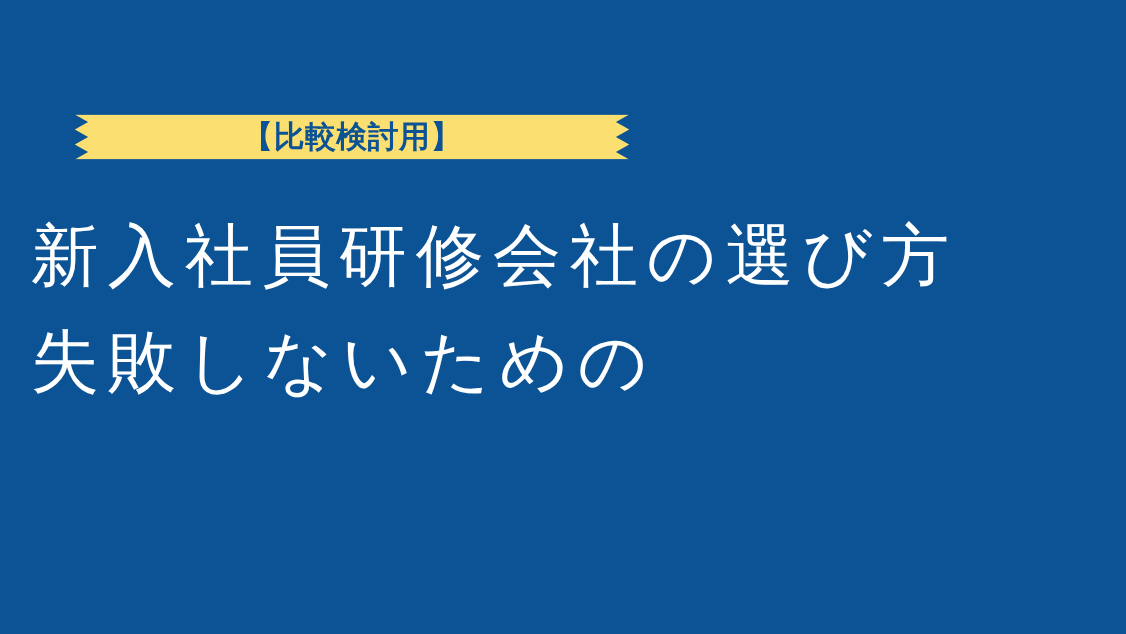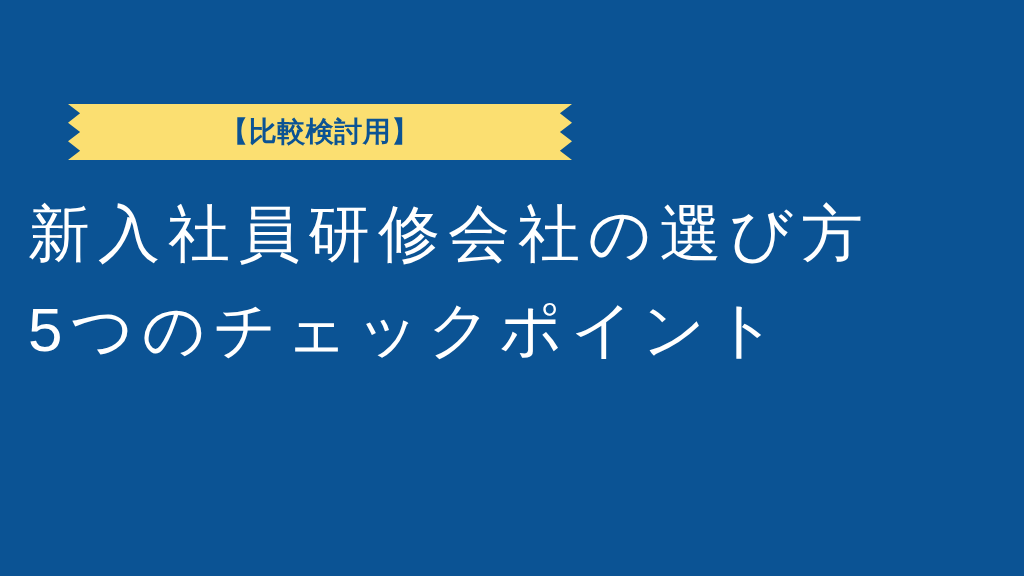--- a/index.html
+++ b/index.html
@@ -18,21 +18,21 @@
     font-family: "Liberation Sans", "DejaVu Sans", sans-serif;
     -webkit-font-smoothing: antialiased;
   }
 
   
   .ribbon {
     position: absolute;
     left: 68px;
     top: 104px;
     width: 504px;
-    height: 56px;
+    height: 41px;
     display: flex;
     align-items: center;
     justify-content: center;
     background: #fbdf71;
     
     -webkit-clip-path: polygon(
       0%   0%,
       100% 0%,
       97.6% 16.6%,
       100% 33.3%,
@@ -98,16 +98,16 @@
 <body>
 
 <div id="slide">
 
   <div class="ribbon">
     <span class="ribbon-label">【比較検討用】</span>
   </div>
 
   <div class="headline">
     <p class="headline-line">新入社員研修会社の選び方</p>
-    <p class="headline-line">5つのチェックポイント</p>
+    <p class="headline-line">失敗しないための</p>
   </div>
 
 </div>
 
 </body></html>

